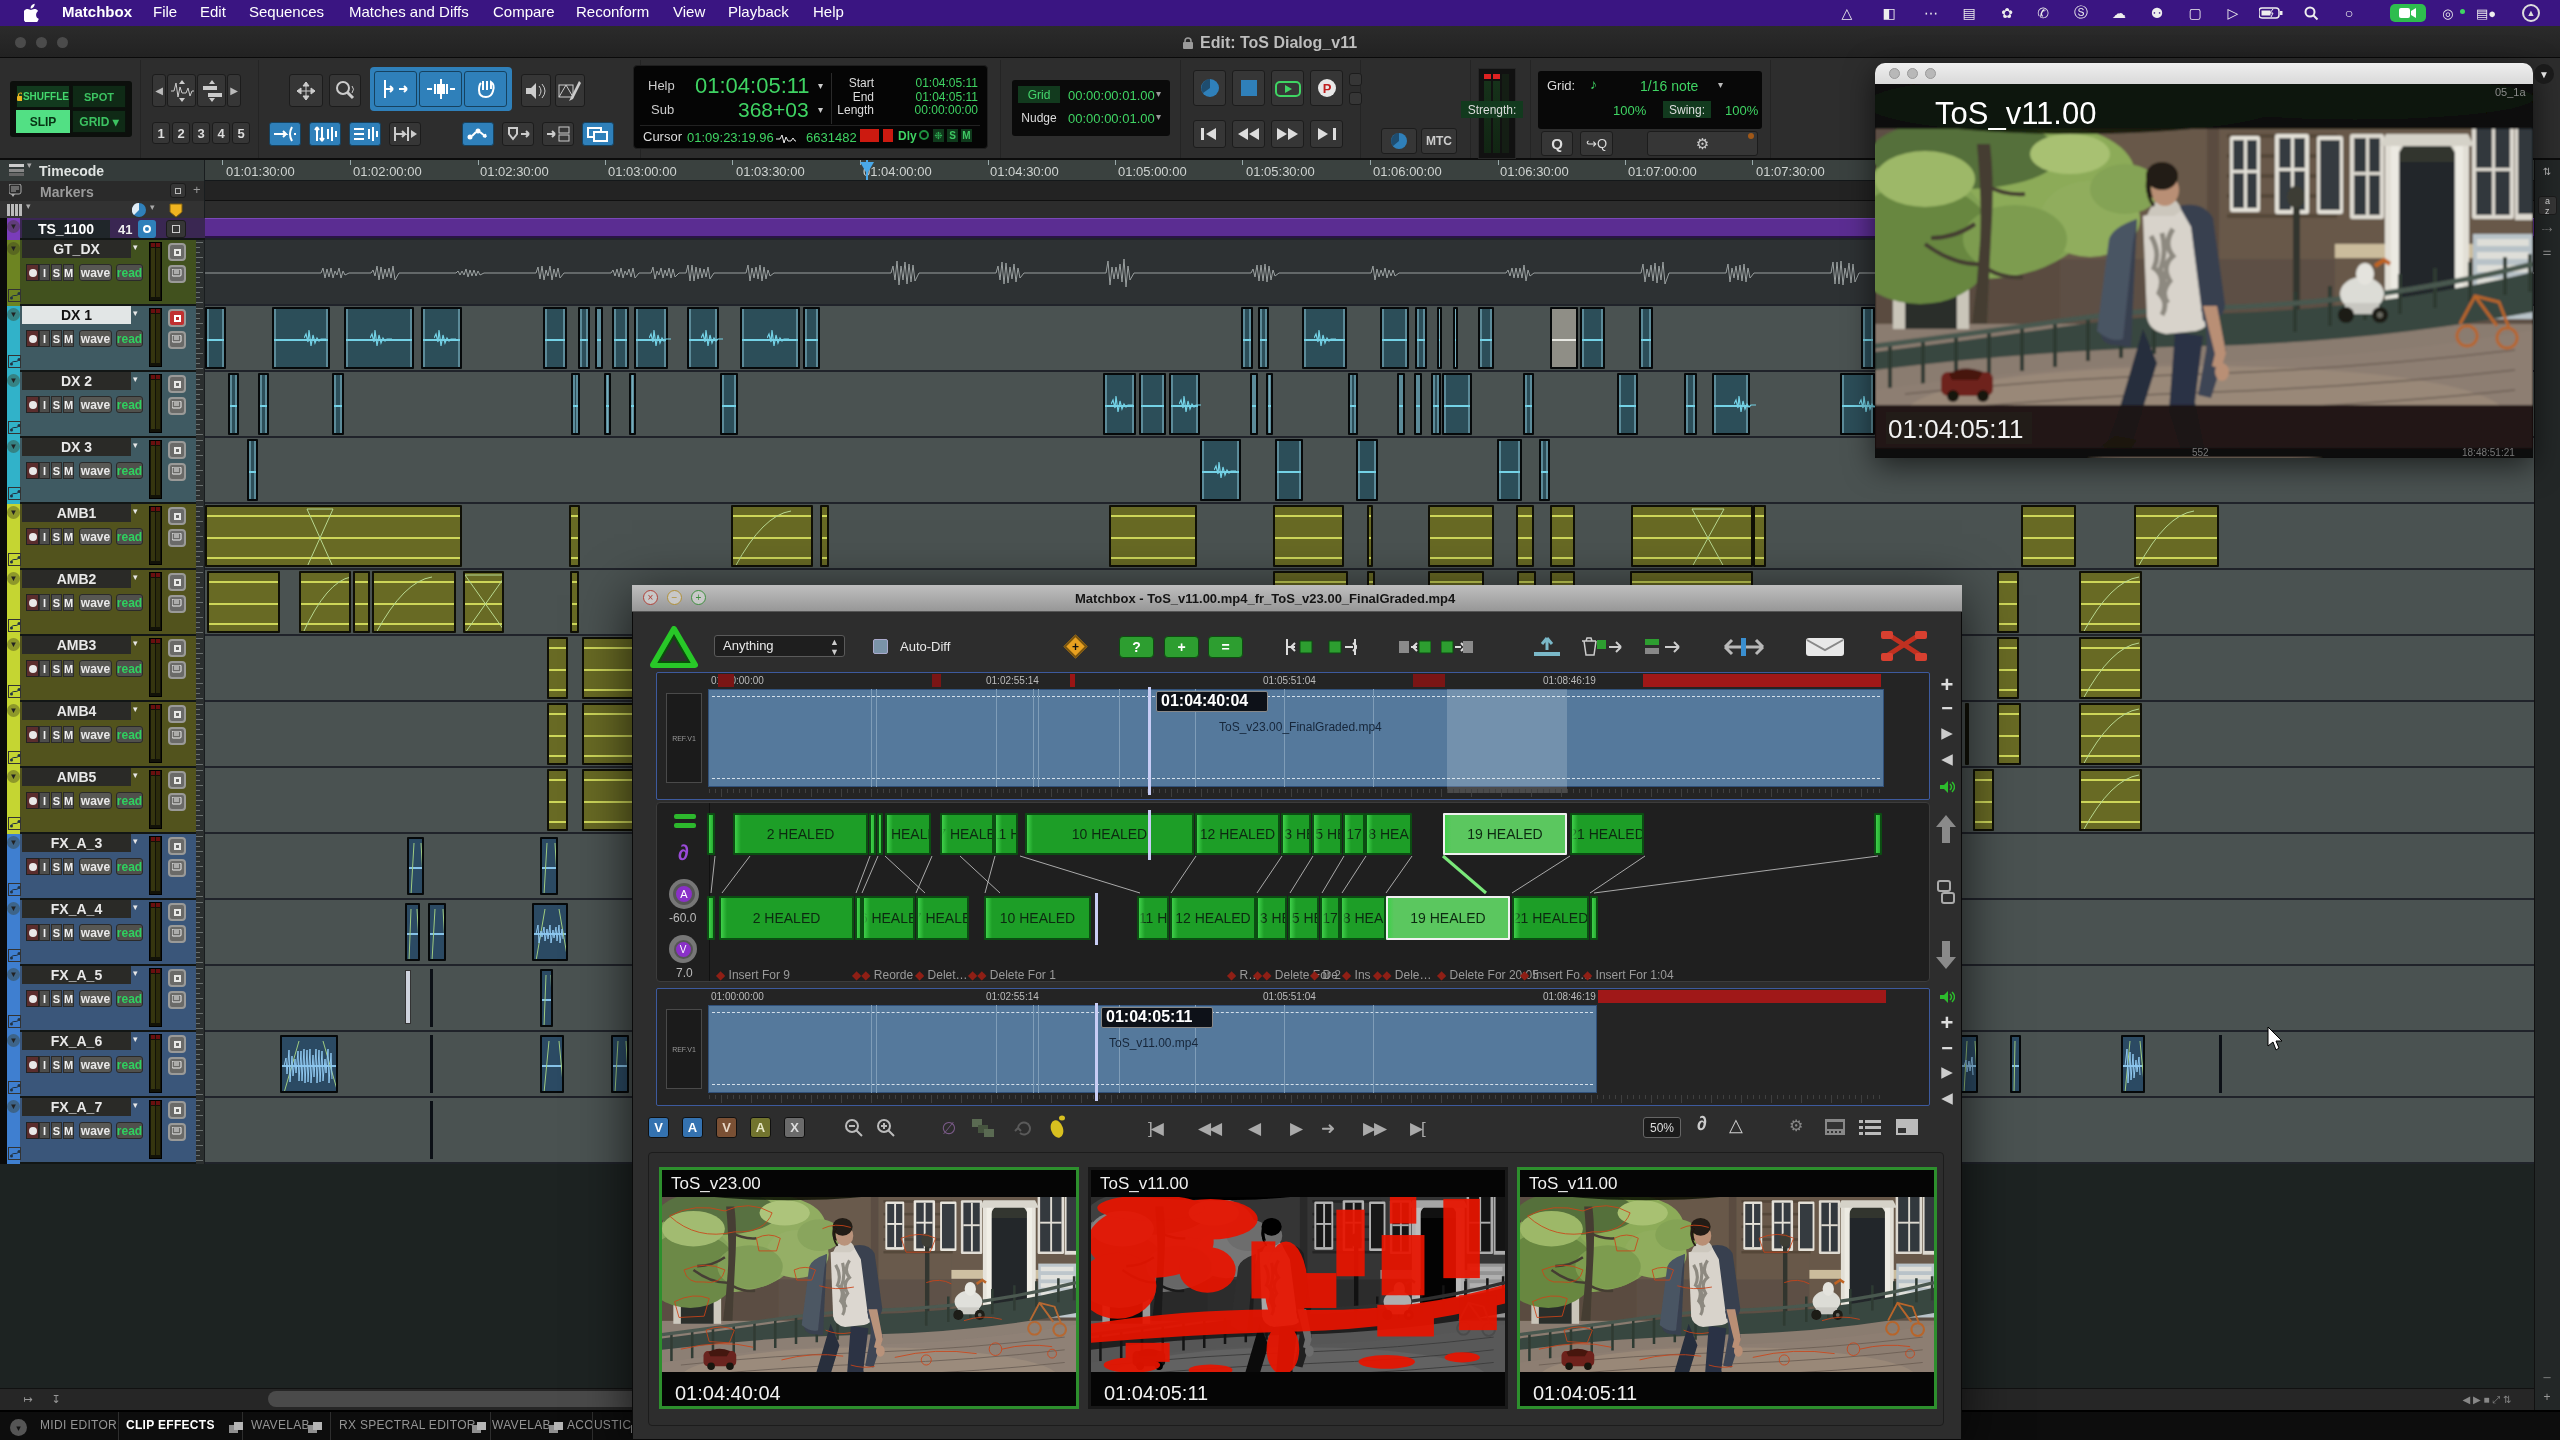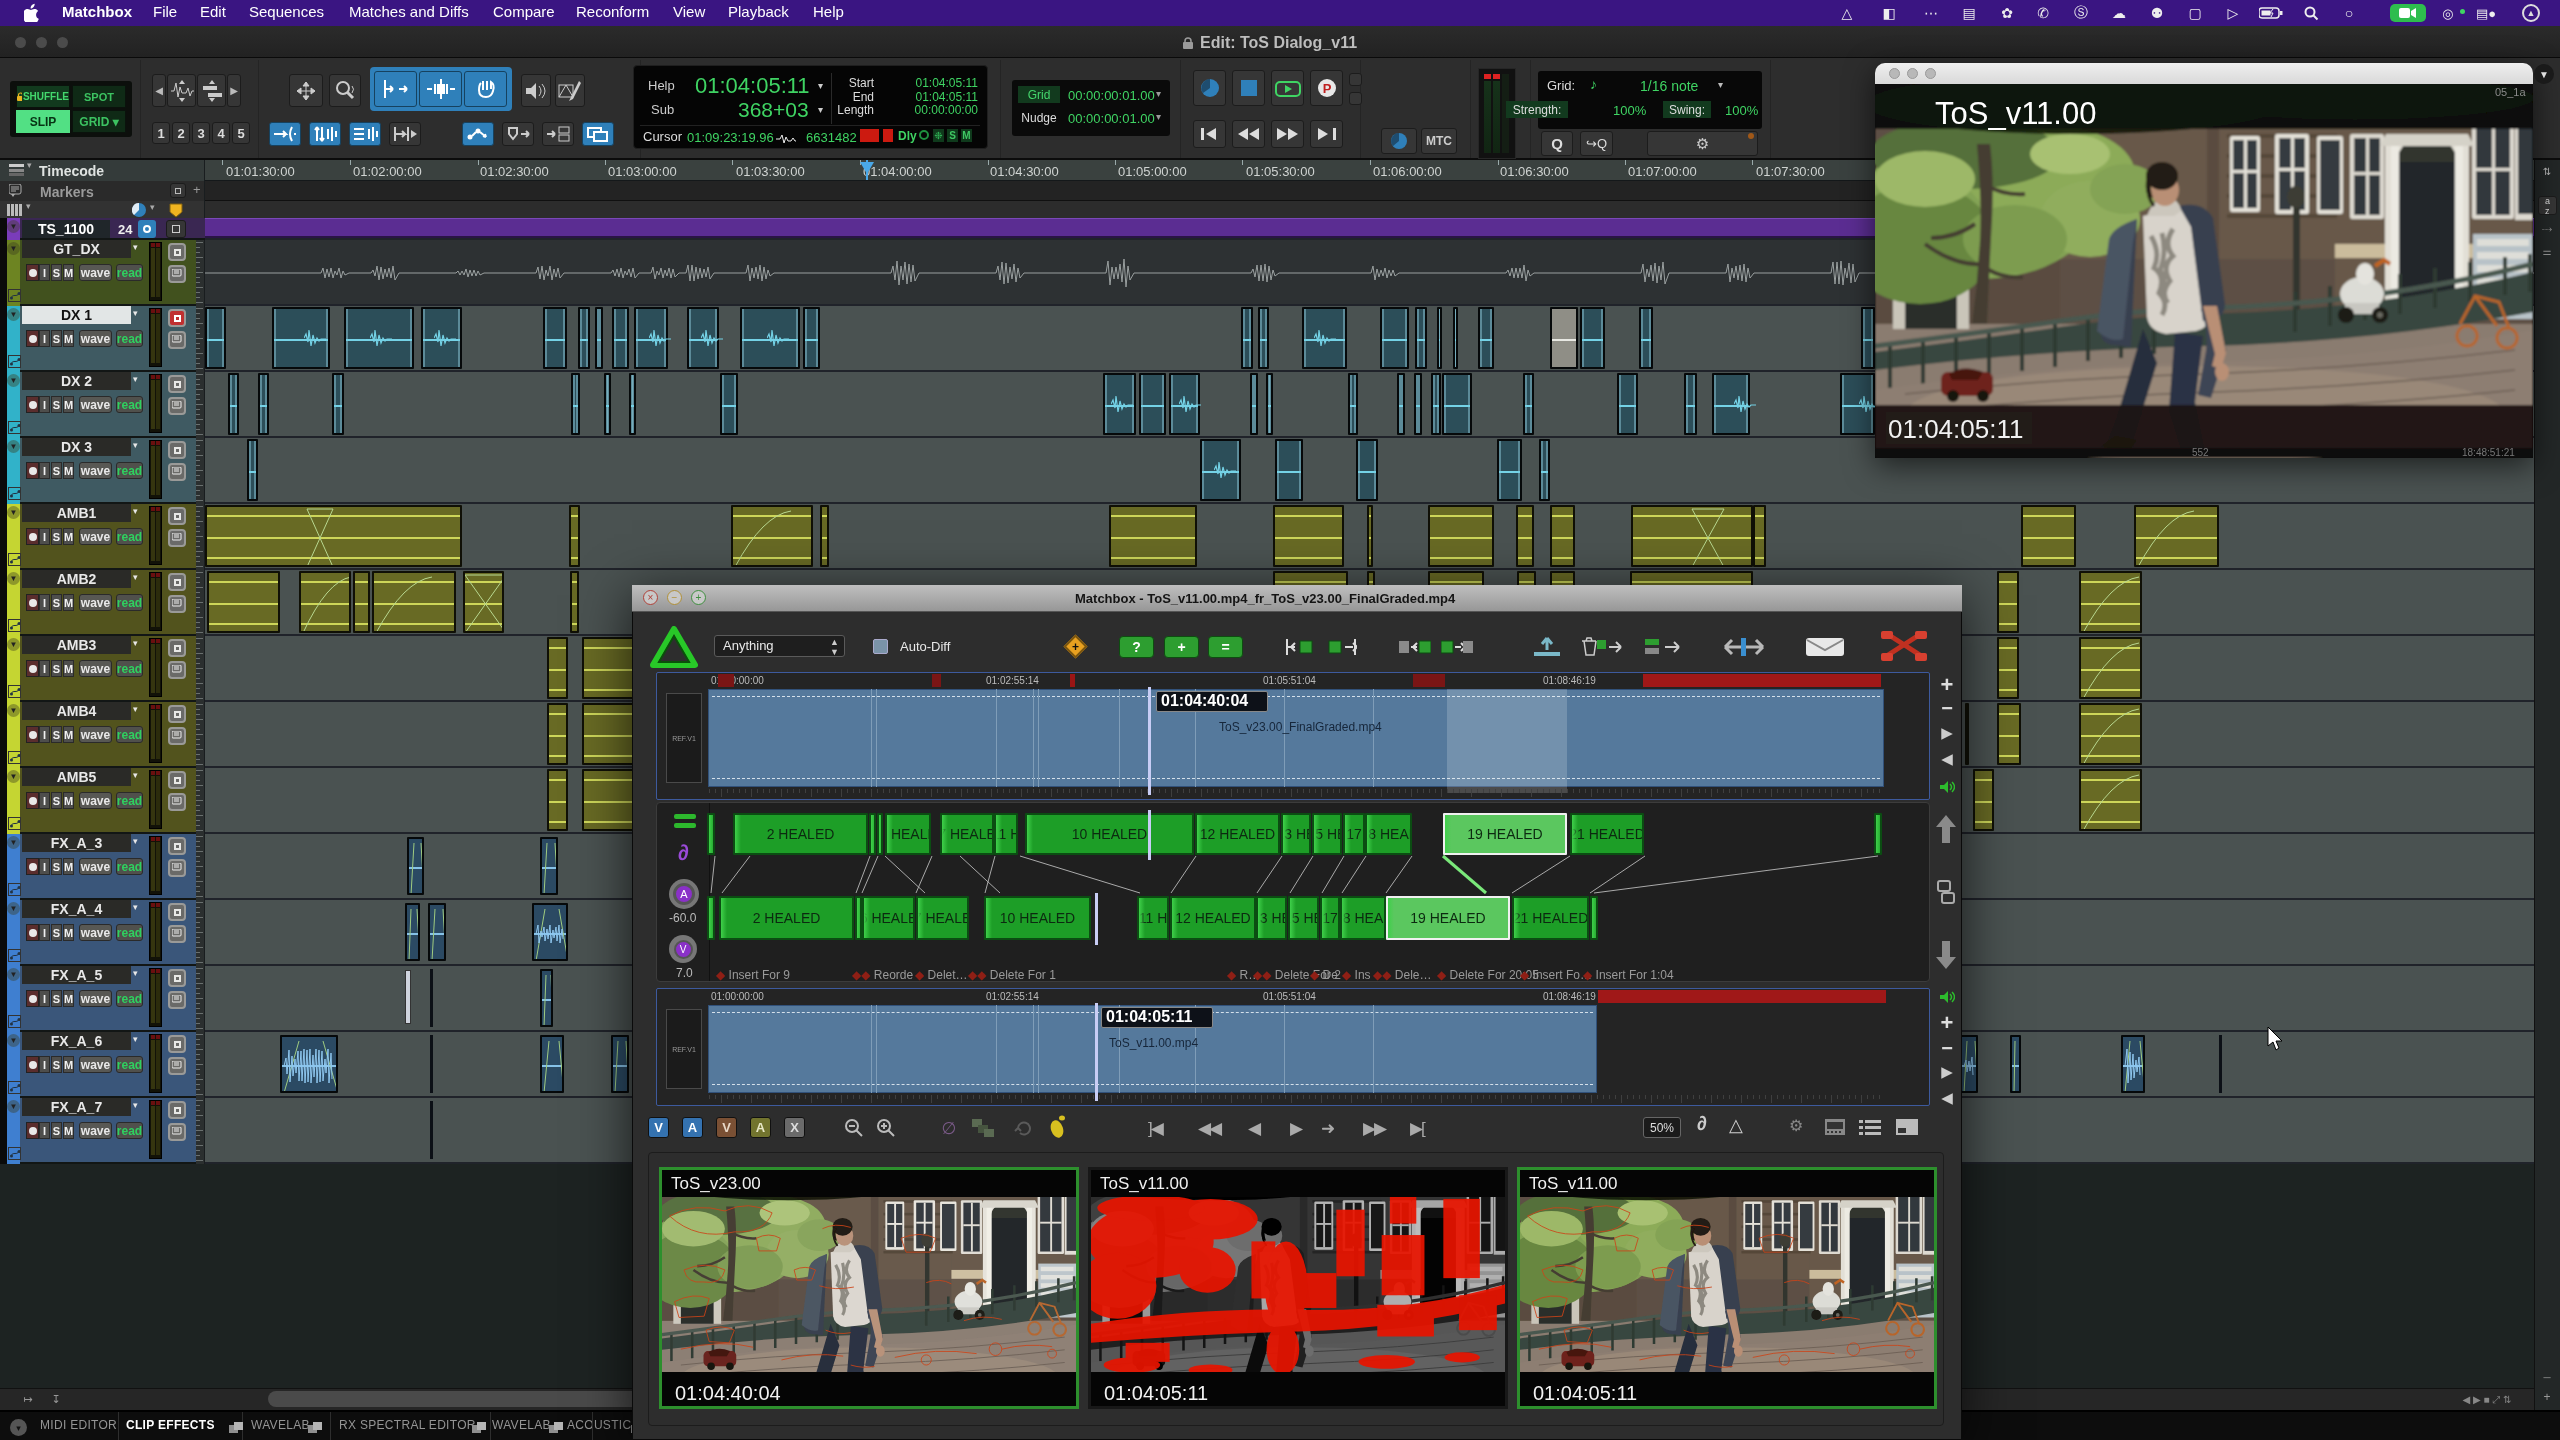--- a/index.html
+++ b/index.html
@@ -303,21 +303,21 @@
 <div class="a" style="left:1484px;top:74px;width:7px;height:5px;background:#d22"></div>
 <div class="a" style="left:1493px;top:74px;width:7px;height:5px;background:#d22"></div>
 <div class="a" style="left:1484px;top:81px;width:7px;height:72px;background:linear-gradient(#16321a,#112513)"></div>
 <div class="a" style="left:1493px;top:81px;width:7px;height:72px;background:linear-gradient(#16321a,#112513)"></div>
 <div class="a" style="left:1502px;top:74px;width:7px;height:79px;background:#141e14"></div>
 <div class="a" style="left:1538px;top:71px;width:224px;height:58px;background:#080808;border-radius:3px"></div>
 <div class="a" style="left:1547px;top:78px;color:#ddd;font-size:13px">Grid:</div>
 <div class="a" style="left:1590px;top:76px;color:#3fd463;font-size:14px">♪</div>
 <div class="a lcd" style="left:1640px;top:78px;font-size:14px">1/16 note</div>
 <div class="a" style="left:1718px;top:79px;color:#bbb;font-size:10px">▾</div>
-<div class="a hl" style="left:1506px;top:101px;width:62px;height:17px;background:#123a1e;color:#ddd;font-size:12px">Strength:</div>
+<div class="a hl" style="left:1461px;top:101px;width:62px;height:17px;background:#123a1e;color:#ddd;font-size:12px">Strength:</div>
 <div class="a lcd" style="left:1613px;top:103px;font-size:13px">100%</div>
 <div class="a hl" style="left:1663px;top:101px;width:48px;height:17px;background:#123a1e;color:#ddd;font-size:12px">Swing:</div>
 <div class="a lcd" style="left:1725px;top:103px;font-size:13px">100%</div>
 <div class="a btn hl" style="left:1541px;top:131px;width:32px;height:25px;color:#ddd;font-size:15px;font-weight:bold">Q</div>
 <div class="a btn hl" style="left:1580px;top:131px;width:33px;height:25px;color:#ddd;font-size:13px">↪Q</div>
 <div class="a btn hl" style="left:1647px;top:131px;width:111px;height:25px;color:#ccc;font-size:15px">⚙</div>
 <div class="a" style="left:1748px;top:133px;width:6px;height:6px;background:#a05818;border-radius:50%"></div>
 <div class="a" style="left:0;top:160px;width:2560px;height:21px;background:#3a413f;border-bottom:1px solid #14181a"></div>
 <div class="a" style="left:0;top:160px;width:205px;height:21px;background:#343b3a;border-right:1px solid #191d1f"></div>
 <div class="a hl" style="left:8px;top:163px;width:17px;height:14px">
@@ -393,21 +393,21 @@
     <svg width="14" height="15">
       <path d="M1 1 h12 v8 l-6 5 l-6 -5 Z" fill="#f0b420" stroke="#806010"></path>
     </svg>
   </div>
 <div class="a" style="left:205px;top:218px;width:2330px;height:22px;background:#5b2d92;border-bottom:2px solid #20232a"></div>
 <div class="a" style="left:0;top:218px;width:205px;height:22px;background:#3a2752;border-bottom:2px solid #121615"></div>
 <div class="a" style="left:0;top:218px;width:7px;height:22px;background:#0a0a0a"></div>
 <div class="a" style="left:7px;top:218px;width:13px;height:22px;background:#7a3cba"></div>
 <div class="a hl" style="left:7px;top:220px;width:13px;height:13px;background:rgba(60,60,30,0.4);border-radius:50%;color:#222;font-size:8px">▼</div>
 <div class="a hl" style="left:22px;top:220px;width:88px;height:18px;background:#20262a;color:#fff;font-size:14px;font-weight:bold">TS_1100</div>
-<div class="a" style="left:118px;top:222px;color:#eee;font-size:13px;font-weight:bold">24</div>
+<div class="a" style="left:118px;top:222px;color:#eee;font-size:13px;font-weight:bold">41</div>
 <div class="a hl" style="left:138px;top:220px;width:18px;height:18px;background:#2f80ba;border-radius:3px">
     <div style="width:8px;height:8px;border:2px solid #fff;border-radius:50%"></div>
   </div>
 <div class="a btn hl" style="left:166px;top:220px;width:20px;height:18px">
     <div style="width:8px;height:8px;border:1px solid #ccc"></div>
   </div>
 <div class="a" style="left:205px;top:240px;width:2330px;height:66px;background:#2d3133;border-bottom:2px solid #20232a"></div>
 <div class="a" style="left:0;top:240px;width:205px;height:66px;background:#41511e;border-bottom:2px solid #121615"></div>
 <div class="a" style="left:0;top:240px;width:7px;height:66px;background:#0a0a0a"></div>
 <div class="a" style="left:7px;top:240px;width:13px;height:66px;background:#6d8422"></div>

